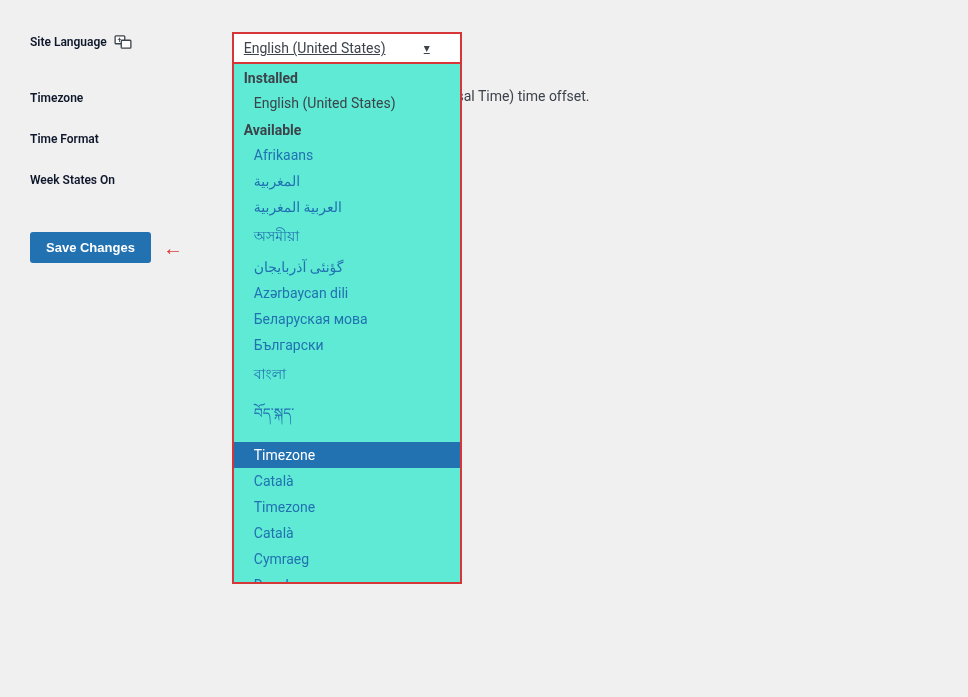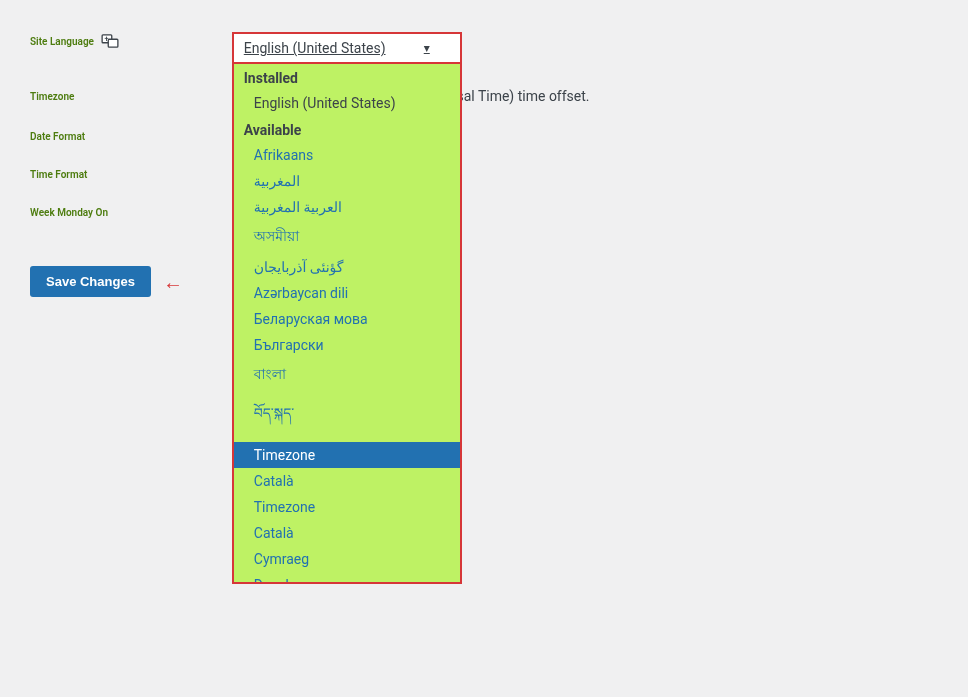--- a/index.html
+++ b/index.html
@@ -20,22 +20,22 @@
       border-collapse: collapse;
     }
     .settings-table tr td {
       padding: 12px 10px;
       vertical-align: top;
     }
     .settings-table tr td:first-child {
       width: 200px;
       font-weight: 600;
       padding-top: 15px;
-      color: #4d7c0f;
-      font-size: 10px;
+      color: #0f172a;
+      font-size: 12px;
     }
     .settings-table tr td:last-child {
       width: 700px;
     }
 
     
     .language-container {
       position: relative;
       display: inline-block;
       text-decoration: underline;
@@ -59,21 +59,21 @@
       font-size: 12px;
       margin-left: 8px;
     }
 
     
     .language-dropdown {
       position: absolute;
       top: 100%;
       left: 0;
       width: 230px;
-      background: #bef264;
+      background: #5eead4;
       border: 2px solid #d63638;
       border-top: none;
       z-index: 1000;
       max-height: 520px;
       overflow-y: scroll;
     }
     .language-dropdown::-webkit-scrollbar {
       width: 8px;
     }
     .language-dropdown::-webkit-scrollbar-thumb {
@@ -232,43 +232,34 @@
         <td>
           <span>Timezone</span>
         </td>
         <td>
           <span class="timezone-text">
             <span>as you or a UTC (Coordinated Universal Time) time offset.</span>
           </span>
         </td>
       </tr>
 
-      <tr>
-        <td>
-          <span>Date Format</span>
-        </td>
-        <td>
-          <div class="radio-group">
-          </div>
-        </td>
-      </tr>
 
       <tr>
         <td>
           <span>Time Format</span>
         </td>
         <td>
           <div class="time-format-group">
           </div>
         </td>
       </tr>
 
       <tr>
         <td>
-          <span>Week Monday On</span>
+          <span>Week States On</span>
         </td>
         <td>
           <select class="week-select">
             <option value="sunday">Sunday</option>
             <option value="monday" selected="">Monday</option>
             <option value="tuesday">Tuesday</option>
             <option value="wednesday">Wednesday</option>
             <option value="thursday">Thursday</option>
             <option value="friday">Friday</option>
             <option value="saturday">Saturday</option>

